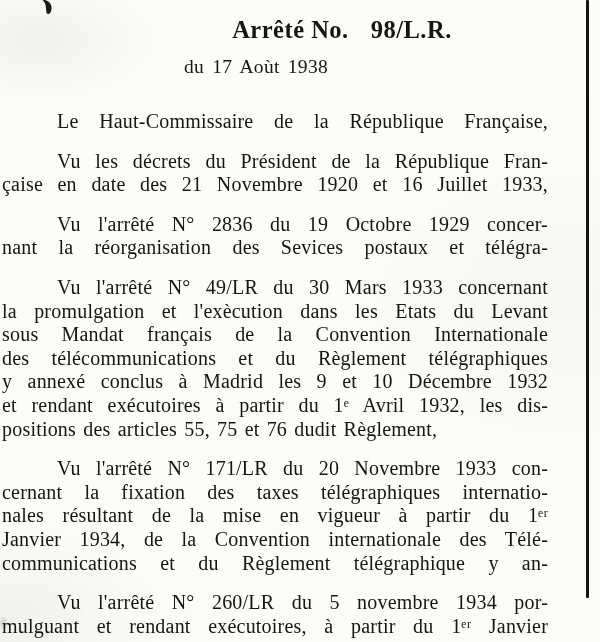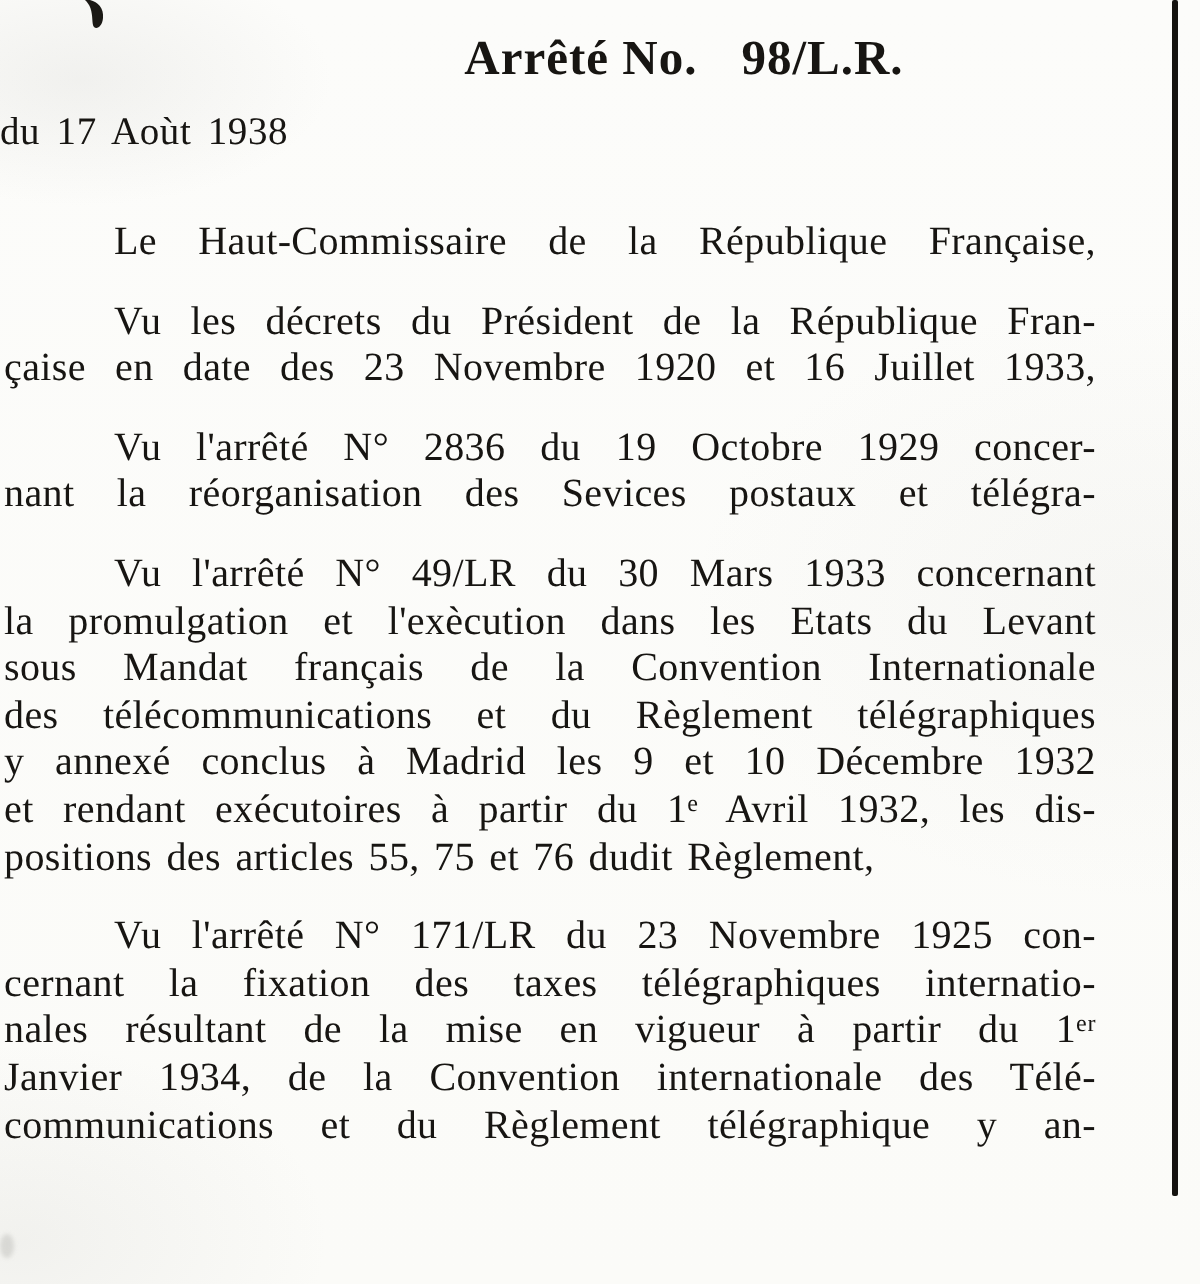--- a/index.html
+++ b/index.html
@@ -43,20 +43,21 @@
     font-weight:bold;
     font-size:24.5px;
     letter-spacing:.5px;
     white-space:nowrap;
     margin-left:45px;
   }
   .title-num { margin-left:22px; }
 
   .subtitle {
     position:absolute; top:56px; left:0; width:512px;
+    text-align:center;
     font-size:19.5px;
     word-spacing:3px;
     letter-spacing:.3px;
   }
 
   .body {
     position:absolute; top:110px; left:2px; width:546px;
     font-size:20px;
   }
   .para { margin:0; padding:0; }
@@ -90,41 +91,45 @@
   <div class="subtitle">du 17 Aoùt 1938</div>
 
   <div class="body">
 
     <div class="para">
       <div class="line indent full">Le Haut-Commissaire de la République Française,</div>
     </div>
 
     <div class="para">
       <div class="line indent full">Vu les décrets du Président de la République Fran-</div>
-      <div class="line full">çaise en date des 23 Novembre 1920 et 16 Juillet 1933,</div>
+      <div class="line full">çaise en date des 21 Novembre 1920 et 16 Juillet 1933,</div>
     </div>
 
     <div class="para">
       <div class="line indent full">Vu l'arrêté N° 2836 du 19 Octobre 1929 concer-</div>
       <div class="line full">nant la réorganisation des Sevices postaux et télégra-</div>
     </div>
 
     <div class="para">
       <div class="line indent full">Vu l'arrêté N° 49/LR du 30 Mars 1933 concernant</div>
       <div class="line full">la promulgation et l'exècution dans les Etats du Levant</div>
       <div class="line full">sous Mandat français de la Convention Internationale</div>
       <div class="line full">des télécommunications et du Règlement télégraphiques</div>
       <div class="line full">y annexé conclus à Madrid les 9 et 10 Décembre 1932</div>
       <div class="line full">et rendant exécutoires à partir du 1ᵉ Avril 1932, les dis-</div>
       <div class="line">positions des articles 55, 75 et 76 dudit Règlement,</div>
     </div>
 
     <div class="para">
-      <div class="line indent full">Vu l'arrêté N° 171/LR du 23 Novembre 1925 con-</div>
+      <div class="line indent full">Vu l'arrêté N° 171/LR du 20 Novembre 1933 con-</div>
       <div class="line full">cernant la fixation des taxes télégraphiques internatio-</div>
       <div class="line full">nales résultant de la mise en vigueur à partir du 1ᵉʳ</div>
       <div class="line full">Janvier 1934, de la Convention internationale des Télé-</div>
       <div class="line full">communications et du Règlement télégraphique y an-</div>
     </div>
 
+    <div class="para">
+      <div class="line indent full">Vu l'arrêté N° 260/LR du 5 novembre 1934 por-</div>
+      <div class="line full">mulguant et rendant exécutoires, à partir du 1ᵉʳ Janvier</div>
+    </div>
 
   </div>
 </div>
 
 </body></html>

